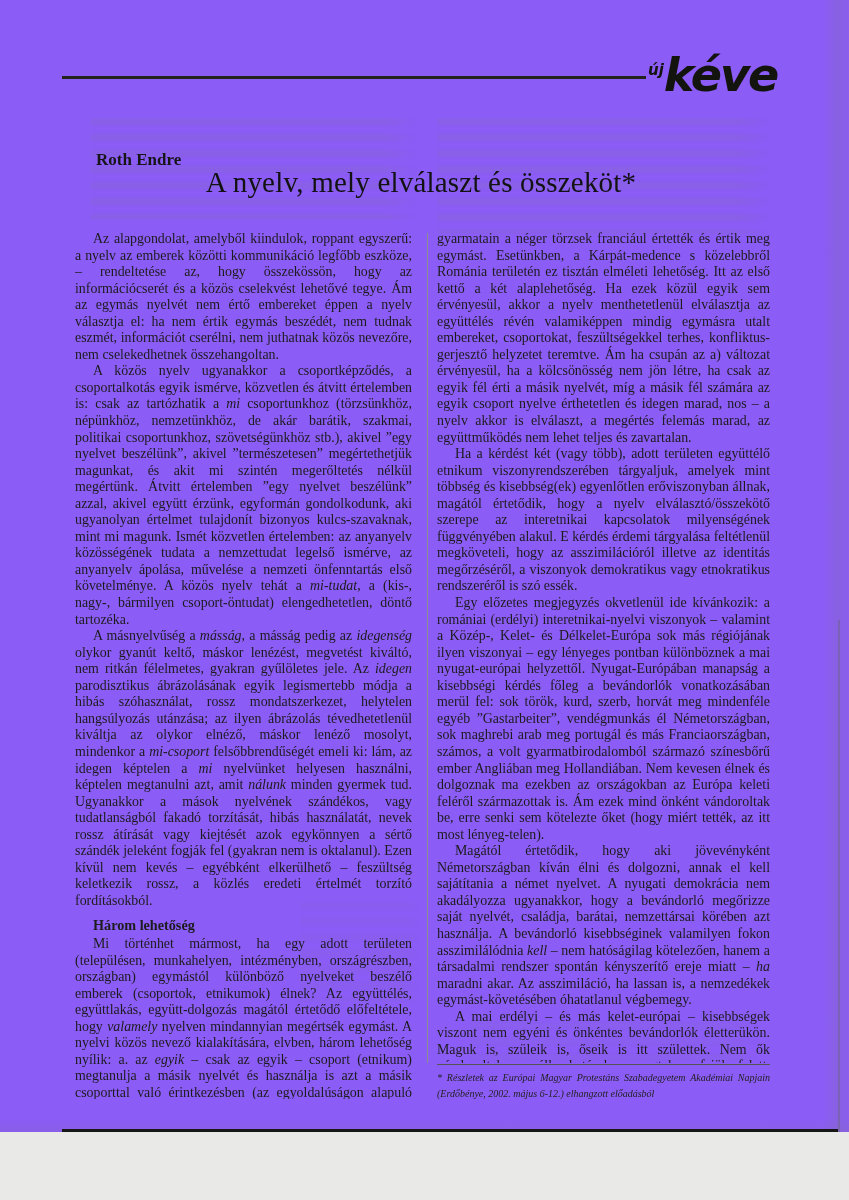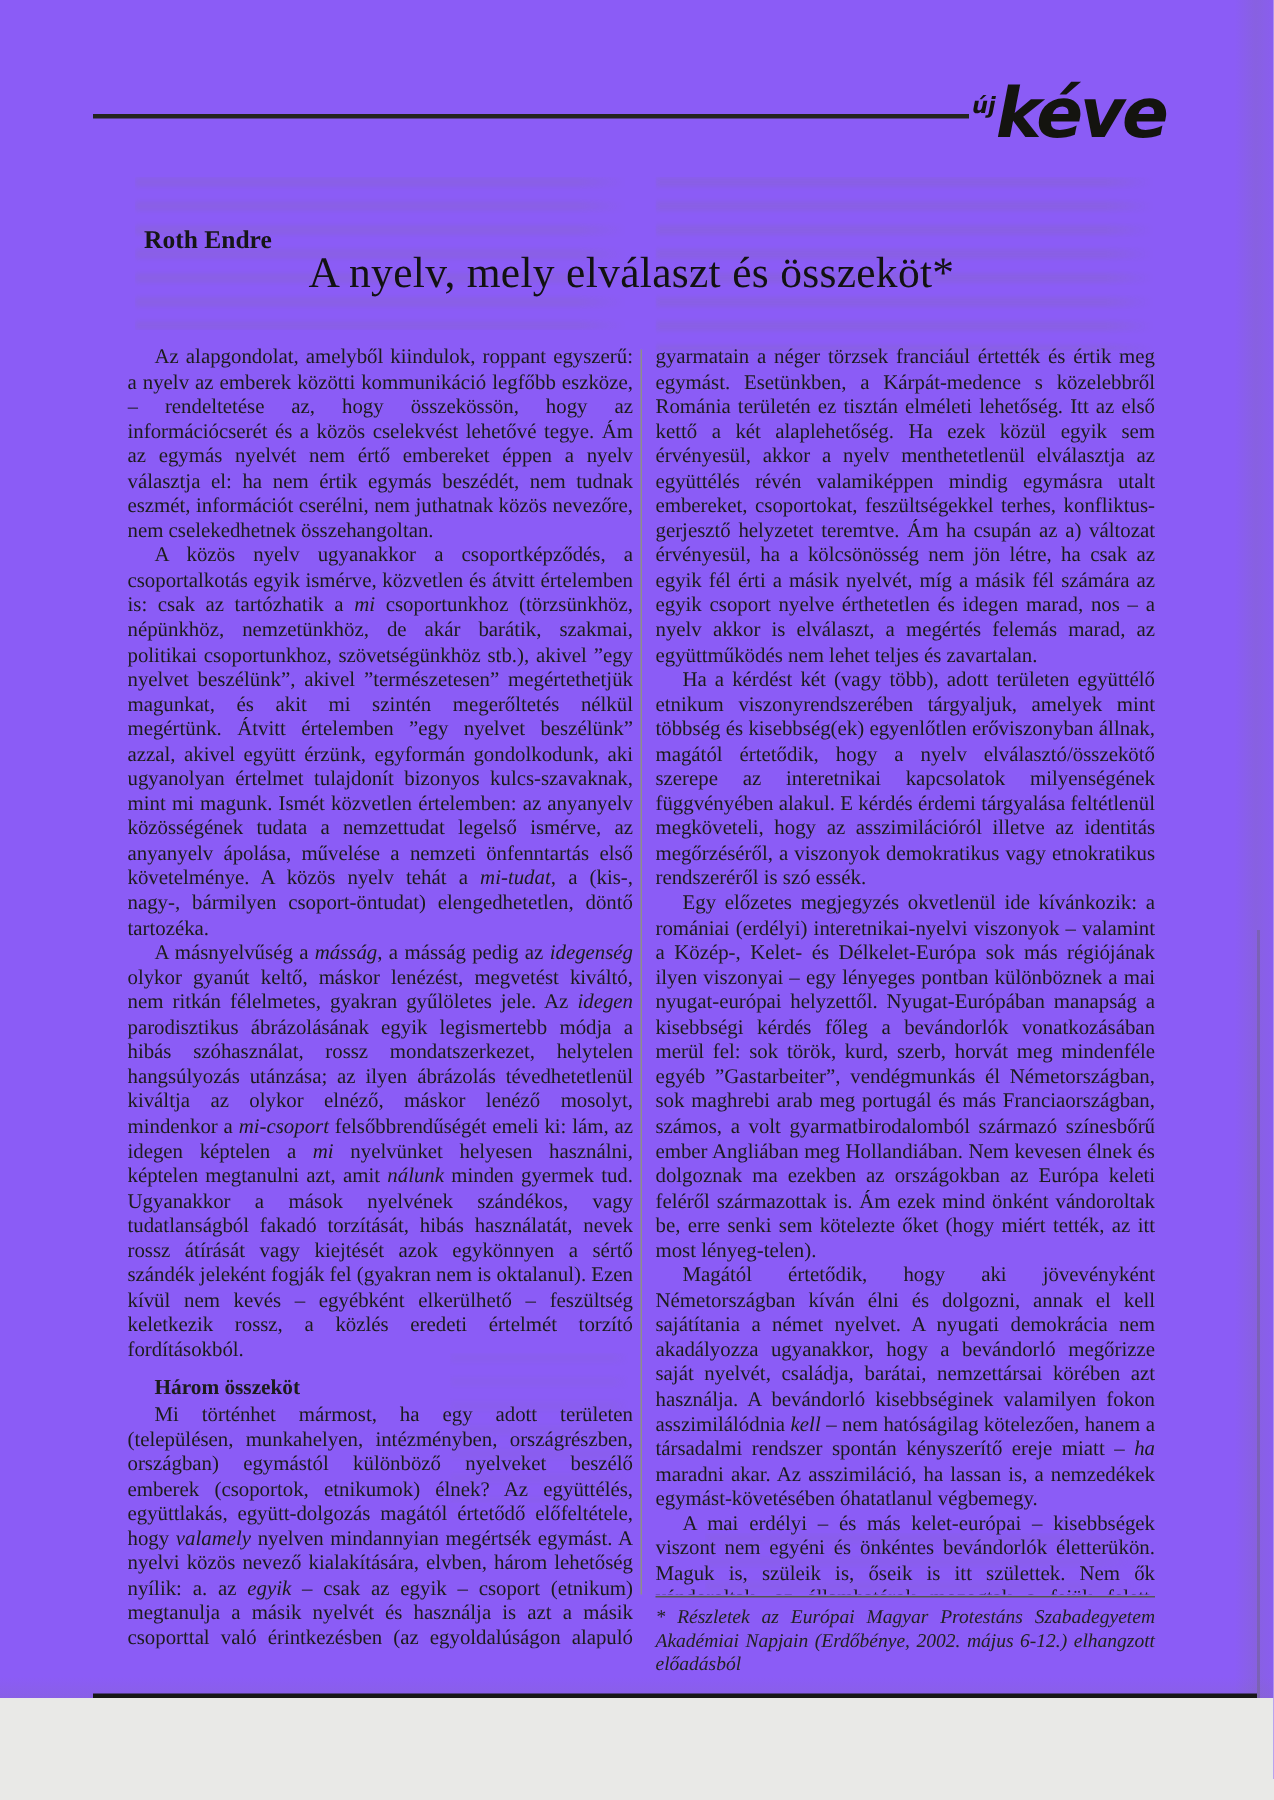--- a/index.html
+++ b/index.html
@@ -23,30 +23,30 @@
   .header-rule{position:absolute;left:62px;top:76px;width:584px;height:3px;background:#24241f;}
   .logo{position:absolute;left:648px;top:48px;white-space:nowrap;
     font-family:"DejaVu Sans",sans-serif;font-style:italic;font-weight:bold;color:#14140f;}
   .logo .prefix{font-size:15px;position:relative;top:-16px;letter-spacing:0;}
   .logo .name{font-size:46px;letter-spacing:-2px;}
   .author{position:absolute;left:96px;top:150px;font-size:17px;font-weight:bold;color:#161616;}
   .title{position:absolute;left:60px;top:166px;width:722px;text-align:center;
     font-size:29px;font-weight:normal;color:#121212;letter-spacing:.2px;}
   
   .col{position:absolute;top:231px;font-size:13.9px;line-height:16.55px;text-align:justify;overflow:hidden;}
-  .col-left{left:85px;width:337px;height:868px;}
+  .col-left{left:75px;width:337px;height:868px;}
   .col-right{left:437px;width:333px;height:832px;}
   .col p{margin:0;text-indent:18px;}
   .col p.no-indent{text-indent:0;}
   .col h3{margin:8px 0 2px 0;font-size:14.2px;font-weight:bold;text-indent:18px;line-height:16.55px;}
   .divider{position:absolute;left:427px;top:233px;width:1px;height:830px;background:#8e8e88;}
   
   .footnote{position:absolute;left:437px;top:1064px;width:333px;
     border-top:1px solid #55554f;padding-top:5px;
-    font-size:13px;line-height:15.5px;font-style:italic;text-align:justify;color:#222;}
+    font-size:10px;line-height:15.5px;font-style:italic;text-align:justify;color:#222;}
   
   .footer-rule{position:absolute;left:62px;top:1129px;width:776px;height:6px;
     background:linear-gradient(180deg,#171717 0 3px,rgba(0,0,0,0) 3px 4px,#4a4a46 4px 5px,rgba(0,0,0,0) 5px);}
   .footer-issue{position:absolute;left:86px;top:1143px;font-size:13px;font-style:italic;color:#2a2a2a;text-align:right;}
   .pageno-band{position:absolute;left:803px;top:1138px;width:5px;height:22px;background:#d9d9d4;}
   .footer-pageno{position:absolute;left:814px;top:1139px;font-size:15.5px;color:#1d1d1d;}
 </style>
 </head>
 <body>
 
@@ -64,21 +64,21 @@
   <div class="header-rule"></div>
   <div class="logo"><span class="prefix">új</span><span class="name">kéve</span></div>
 
   <div class="author">Roth Endre</div>
   <div class="title">A nyelv, mely elválaszt és összeköt*</div>
 
   <div class="col col-left">
       <p>Az alapgondolat, amelyből kiindulok, roppant egyszerű: a nyelv az emberek közötti kommunikáció legfőbb eszköze, – rendeltetése az, hogy összekössön, hogy az információcserét és a közös cselekvést lehetővé tegye. Ám az egymás nyelvét nem értő embereket éppen a nyelv választja el: ha nem értik egymás beszédét, nem tudnak eszmét, információt cserélni, nem juthatnak közös nevezőre, nem cselekedhetnek összehangoltan.</p>
       <p>A közös nyelv ugyanakkor a csoportképződés, a csoportalkotás egyik ismérve, közvetlen és átvitt értelemben is: csak az tartózhatik a <i>mi</i> csoportunkhoz (törzsünkhöz, népünkhöz, nemzetünkhöz, de akár barátik, szakmai, politikai csoportunkhoz, szövetségünkhöz stb.), akivel ”egy nyelvet beszélünk”, akivel ”természetesen” megértethetjük magunkat, és akit mi szintén megerőltetés nélkül megértünk. Átvitt értelemben ”egy nyelvet beszélünk” azzal, akivel együtt érzünk, egyformán gondolkodunk, aki ugyanolyan értelmet tulajdonít bizonyos kulcs-szavaknak, mint mi magunk. Ismét közvetlen értelemben: az anyanyelv közösségének tudata a nemzettudat legelső ismérve, az anyanyelv ápolása, művelése a nemzeti önfenntartás első követelménye. A közös nyelv tehát a <i>mi-tudat</i>, a (kis-, nagy-, bármilyen csoport-öntudat) elengedhetetlen, döntő tartozéka.</p>
       <p>A másnyelvűség a <i>másság</i>, a másság pedig az <i>idegenség</i> olykor gyanút keltő, máskor lenézést, megvetést kiváltó, nem ritkán félelmetes, gyakran gyűlöletes jele. Az <i>idegen</i> parodisztikus ábrázolásának egyik legismertebb módja a hibás szóhasználat, rossz mondatszerkezet, helytelen hangsúlyozás utánzása; az ilyen ábrázolás tévedhetetlenül kiváltja az olykor elnéző, máskor lenéző mosolyt, mindenkor a <i>mi-csoport</i> felsőbbrendűségét emeli ki: lám, az idegen képtelen a <i>mi</i> nyelvünket helyesen használni, képtelen megtanulni azt, amit <i>nálunk</i> minden gyermek tud. Ugyanakkor a mások nyelvének szándékos, vagy tudatlanságból fakadó torzítását, hibás használatát, nevek rossz átírását vagy kiejtését azok egykönnyen a sértő szándék jeleként fogják fel (gyakran nem is oktalanul). Ezen kívül nem kevés – egyébként elkerülhető – feszültség keletkezik rossz, a közlés eredeti értelmét torzító fordításokból.</p>
-      <h3>Három összeköt</h3>
+      <h3>Három lehetőség</h3>
       <p>Mi történhet mármost, ha egy adott területen (településen, munkahelyen, intézményben, országrészben, országban) egymástól különböző nyelveket beszélő emberek (csoportok, etnikumok) élnek? Az együttélés, együttlakás, együtt-dolgozás magától értetődő előfeltétele, hogy <i>valamely</i> nyelven mindannyian megértsék egymást. A nyelvi közös nevező kialakítására, elvben, három lehetőség nyílik: a. az <i>egyik</i> – csak az egyik – csoport (etnikum) megtanulja a másik nyelvét és használja is azt a másik csoporttal való érintkezésben (az egyoldalúságon alapuló megoldás); b.  csoport megtanulja és használja a másikét  (kölcsönösségen alapuló megoldás); c. a két csoport egy  nyelven érintkezik egymással (semleges megoldás). Ez a harmadik lehetőség a világ több részén sokáig működött és működik ma is, például Indiában a különböző régiók soknyelvű lakosai angolul, Fekete-Afrika volt francia és belga</p>
     </div>
   <div class="divider"></div>
   <div class="col col-right">
       <p class="no-indent">gyarmatain a néger törzsek franciául értették és értik meg egymást. Esetünkben, a Kárpát-medence s közelebbről Románia területén ez tisztán elméleti lehetőség. Itt az első kettő a két alaplehetőség. Ha ezek közül egyik sem érvényesül, akkor a nyelv menthetetlenül elválasztja az együttélés révén valamiképpen mindig egymásra utalt embereket, csoportokat, feszültségekkel terhes, konfliktus-gerjesztő helyzetet teremtve. Ám ha csupán az a) változat érvényesül, ha a kölcsönösség nem jön létre, ha csak az egyik fél érti a másik nyelvét, míg a másik fél számára az egyik csoport nyelve érthetetlen és idegen marad, nos – a nyelv akkor is elválaszt, a megértés felemás marad, az együttműködés nem lehet teljes és zavartalan.</p>
       <p>Ha a kérdést két (vagy több), adott területen együttélő etnikum viszonyrendszerében tárgyaljuk, amelyek mint többség és kisebbség(ek) egyenlőtlen erőviszonyban állnak, magától értetődik, hogy a nyelv elválasztó/összekötő szerepe az interetnikai kapcsolatok milyenségének függvényében alakul. E kérdés érdemi tárgyalása feltétlenül megköveteli, hogy az asszimilációról illetve az identitás megőrzéséről, a viszonyok demokratikus vagy etnokratikus rendszeréről is szó essék.</p>
       <p>Egy előzetes megjegyzés okvetlenül ide kívánkozik: a romániai (erdélyi) interetnikai-nyelvi viszonyok – valamint a Közép-, Kelet- és Délkelet-Európa sok más régiójának ilyen viszonyai – egy lényeges pontban különböznek a mai nyugat-európai helyzettől. Nyugat-Európában manapság a kisebbségi kérdés főleg a bevándorlók vonatkozásában merül fel: sok török, kurd, szerb, horvát meg mindenféle egyéb ”Gastarbeiter”, vendégmunkás él Németországban, sok maghrebi arab meg portugál és más Franciaországban, számos, a volt gyarmatbirodalomból származó színesbőrű ember Angliában meg Hollandiában. Nem kevesen élnek és dolgoznak ma ezekben az országokban az Európa keleti feléről származottak is. Ám ezek mind önként vándoroltak be, erre senki sem kötelezte őket (hogy miért tették, az itt most lényeg-telen).</p>
       <p>Magától értetődik, hogy aki jövevényként Németországban kíván élni és dolgozni, annak el kell sajátítania a német nyelvet. A nyugati demokrácia nem akadályozza ugyanakkor, hogy a bevándorló megőrizze saját nyelvét, családja, barátai, nemzettársai körében azt használja. A bevándorló kisebbséginek valamilyen fokon asszimilálódnia <i>kell</i> – nem hatóságilag kötelezően, hanem a társadalmi rendszer spontán kényszerítő ereje miatt – <i>ha</i> maradni akar. Az asszimiláció, ha lassan is, a nemzedékek egymást-követésében óhatatlanul végbemegy.</p>
       <p>A mai erdélyi – és más kelet-európai – kisebbségek viszont nem egyéni és önkéntes bevándorlók életterükön. Maguk is, szüleik is, őseik is itt születtek. Nem ők vándoroltak, az államhatárok mozogtak a fejük felett. Kisebb-nagyobb tömbökben éltek és élnek, szerves közösségekben, meghatározott</p>
     </div>

